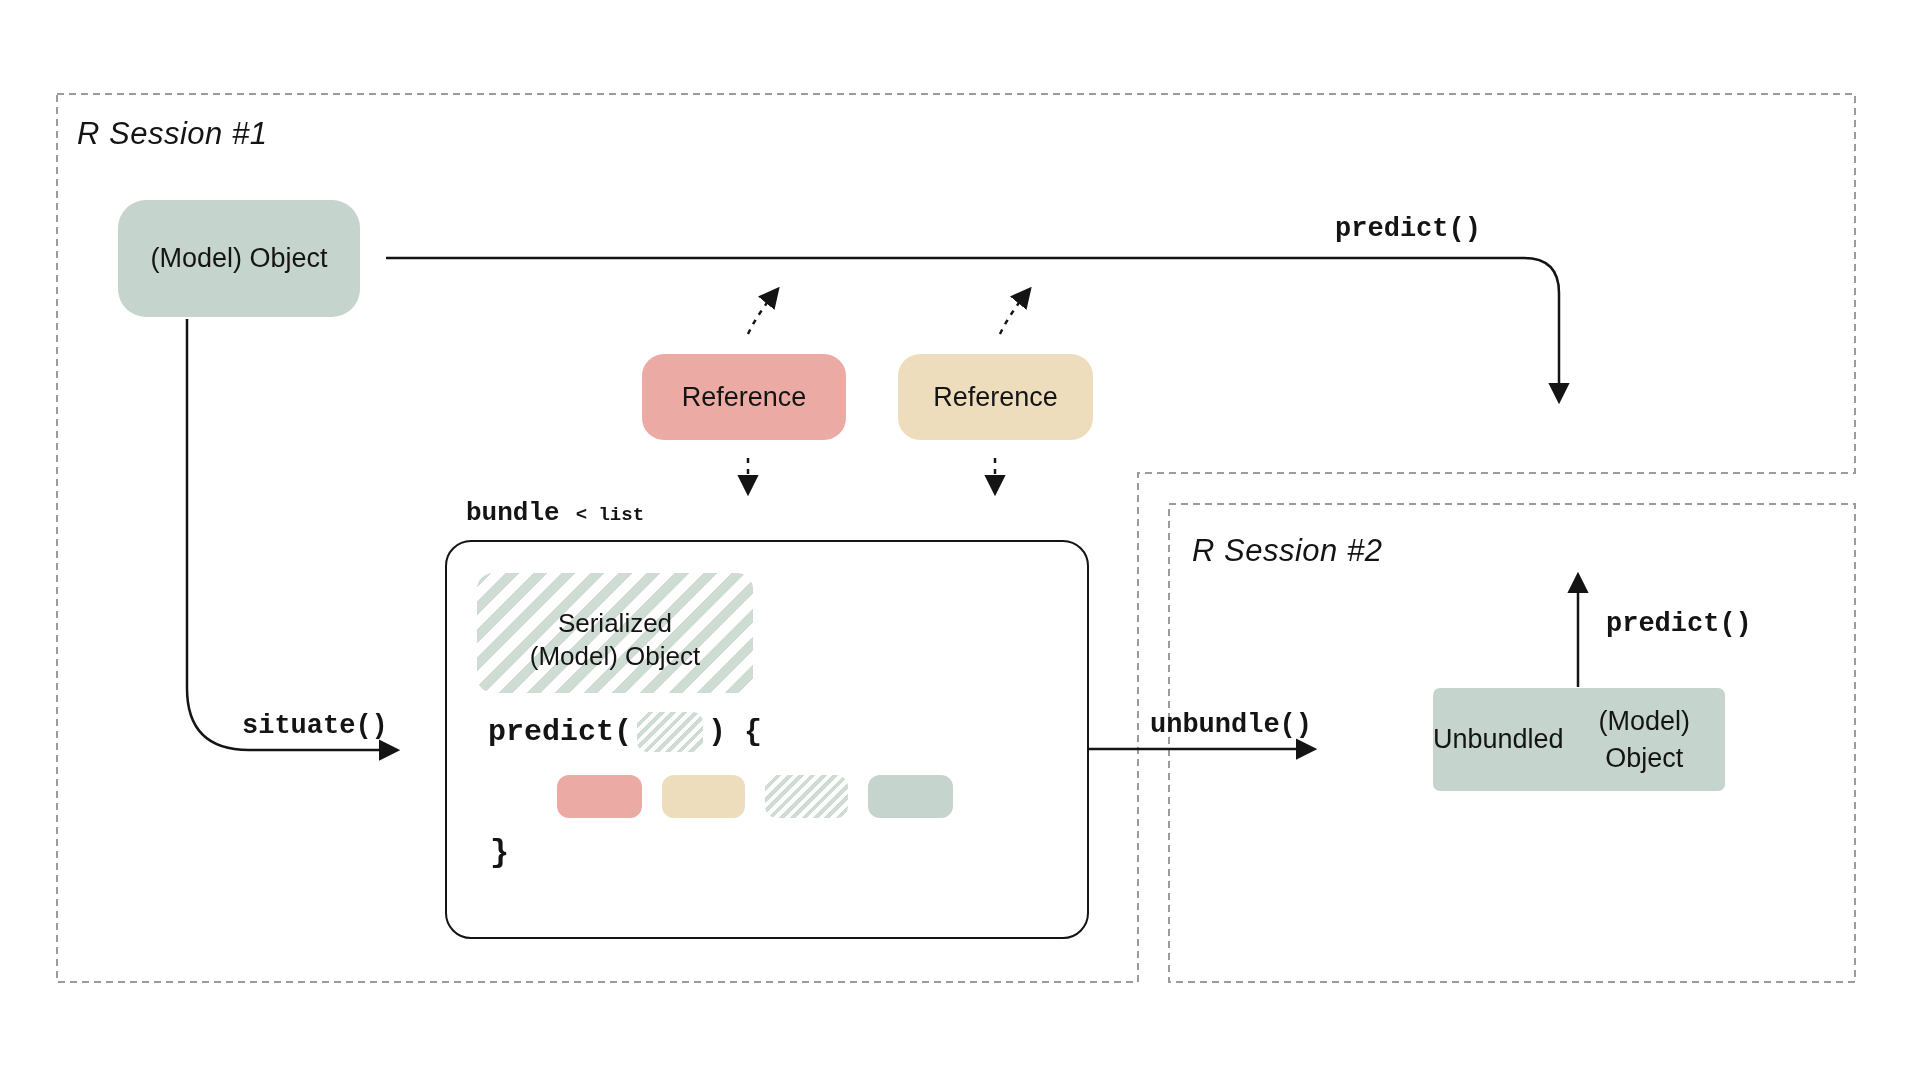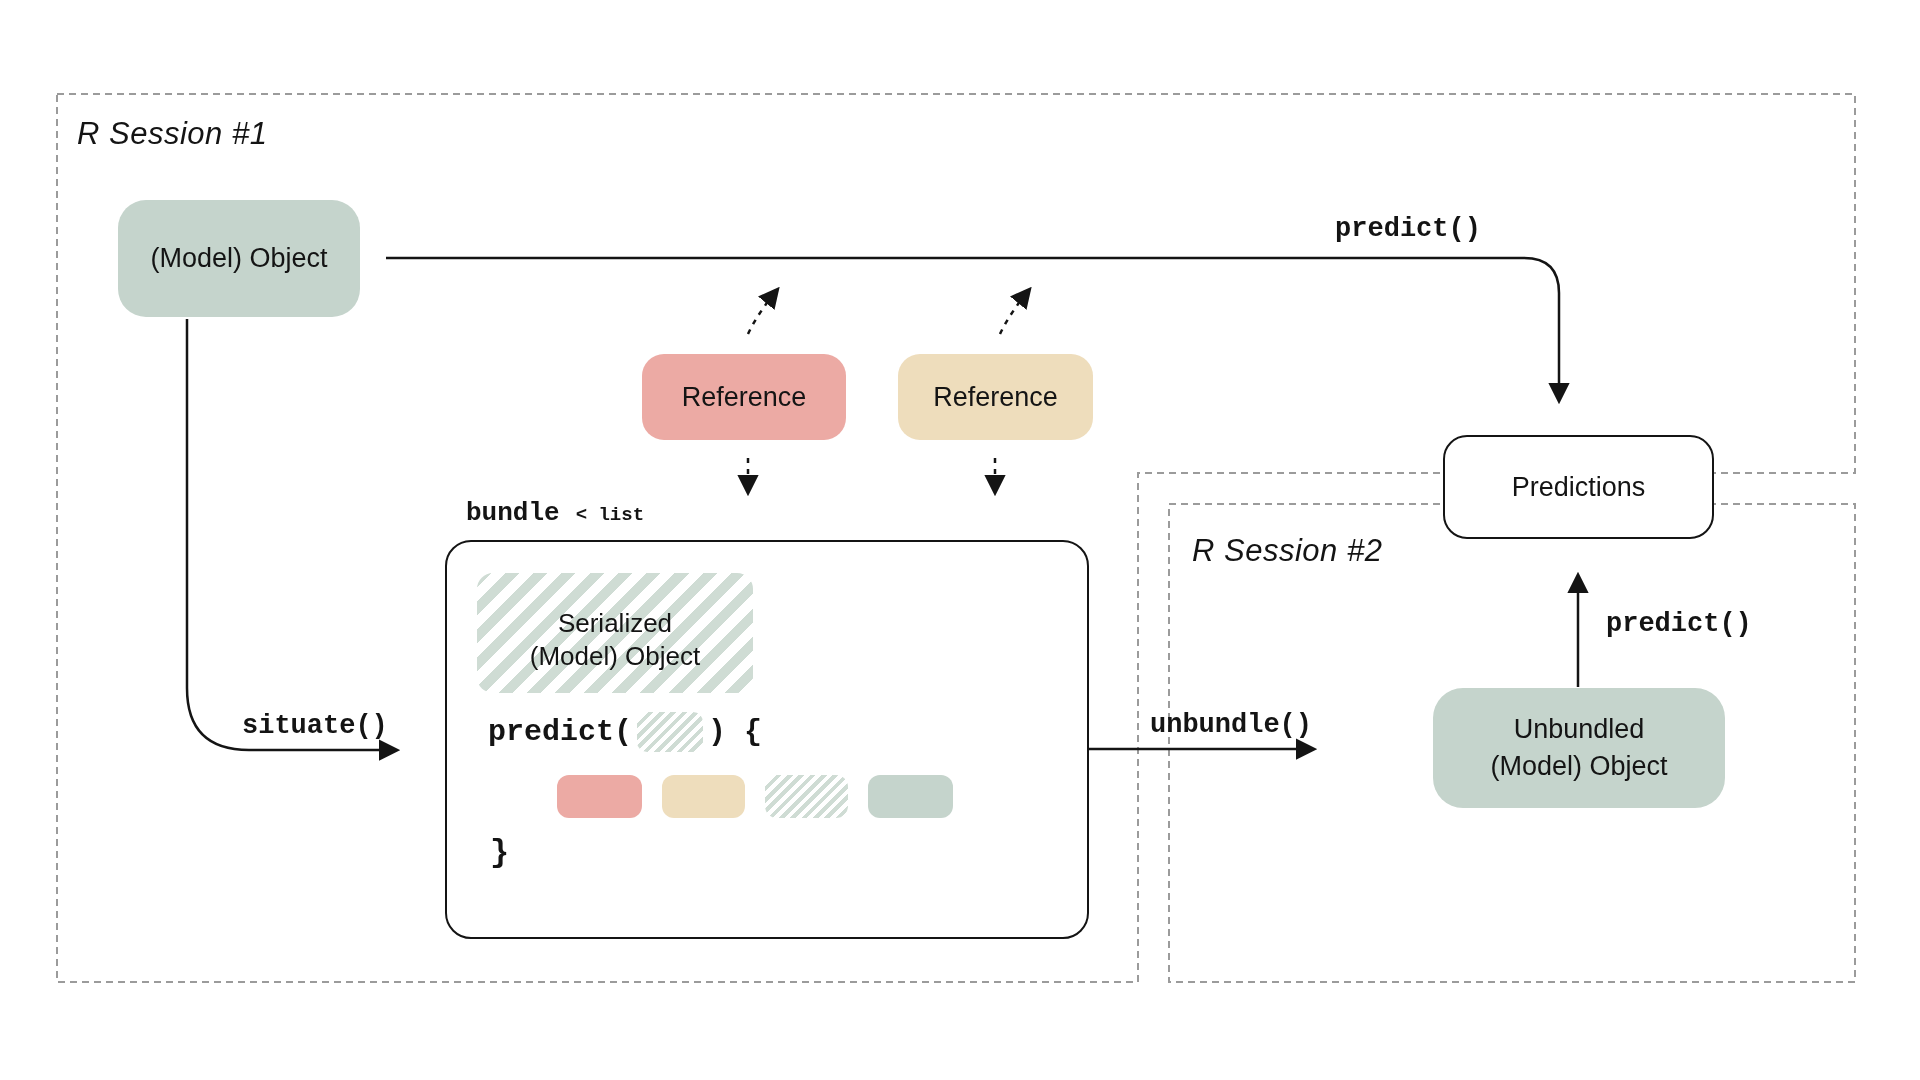--- a/index.html
+++ b/index.html
@@ -110,24 +110,21 @@
   <div class="chip pink-fill" style="left:557px; top:775px; width:85px;"></div>
   <div class="chip tan-fill" style="left:662px; top:775px; width:83px;"></div>
   <div class="chip striped-sm" style="left:765px; top:775px; width:83px;"></div>
   <div class="chip sage-fill" style="left:868px; top:775px; width:85px;"></div>
 
   <div class="code" style="left:490px; top:834px; font-size:32px;">}</div>
 
   <div class="code" style="left:242px; top:711px;">situate()</div>
   <div class="code" style="left:1150px; top:710px;">unbundle()</div>
 
-  <div class="node outline node-label" style="left:1443px; top:435px; width:267px; height:100px; border-radius:24px;">
-    <span>Predictions</span>
-  </div>
 
   <div class="code" style="left:1606px; top:609px;">predict()</div>
 
-  <div class="node sage-fill node-label" style="left:1433px; top:688px; width:292px; height:120px; border-radius:30px; flex-direction:column;">
+  <div class="node sage-fill node-label" style="left:1433px; top:688px; width:292px; height:103px; border-radius:7px; flex-direction:row;">
     <span>Unbundled</span>
     <span>(Model) Object</span>
   </div>
 
 </div>
 
 </body></html>

